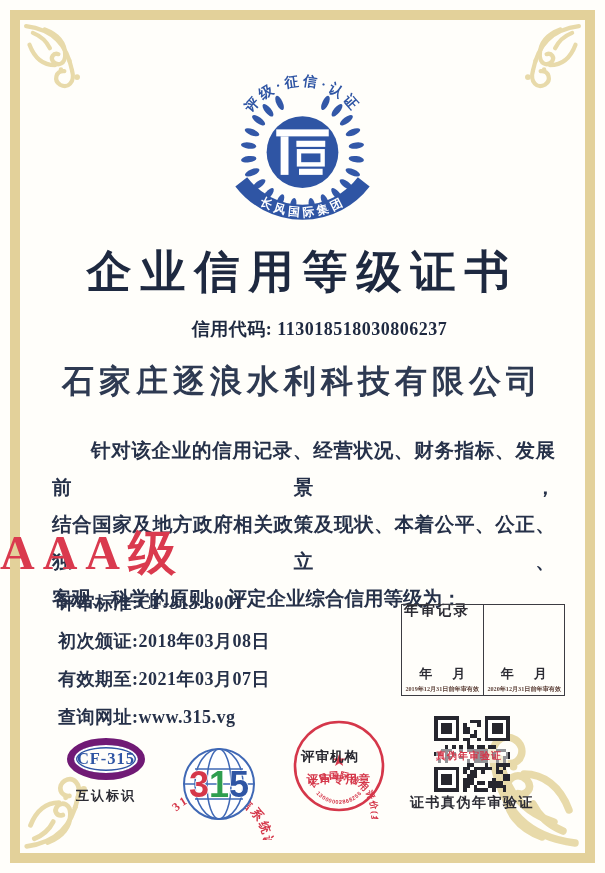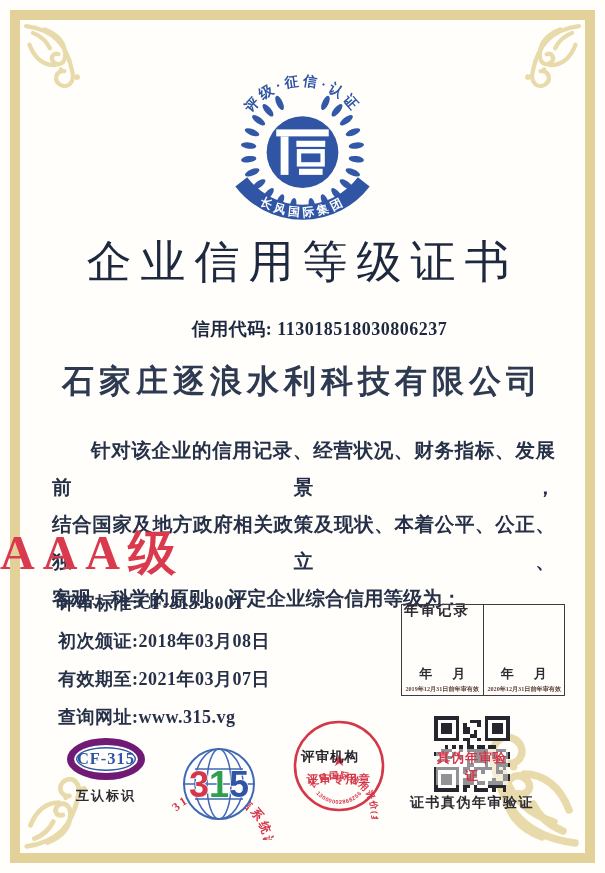--- a/index.html
+++ b/index.html
@@ -15,22 +15,22 @@
   .fl-tl { left:21px; top:21px; width:85px; height:85px; }
   .fl-tr { right:21px; top:21px; width:85px; height:85px; transform:scaleX(-1); }
   .fl-bl { left:21px; bottom:21px; width:95px; height:95px; transform:scaleY(-1); }
   .fl-br { right:21px; bottom:21px; width:150px; height:150px; transform:scale(-1,-1); }
   .flourish path { stroke:#e6d7a2; stroke-width:5; fill:none; stroke-linecap:round; }
   .flourish circle { fill:#e6d7a2; }
 
   .logo { position:absolute; left:215px; top:70px; width:175px; height:152px; }
 
   .title {
-    position:absolute; left:0; right:0; top:232px; text-align:center;
-    font-size:45px; font-weight:400; color:#1e2940; letter-spacing:9px;
+    position:absolute; left:0; right:0; top:242px; text-align:center;
+    font-size:45px; font-weight:700; color:#1e2940; letter-spacing:9px;
   }
   .credit-line {
     position:absolute; left:0; right:0; top:317px; text-align:center; padding-left:34px;
     font-size:18px; font-weight:700; color:#1e2940; letter-spacing:.5px;
   }
   .company {
     position:absolute; left:0; right:0; top:360px; text-align:center;
     font-family:"Liberation Sans", sans-serif;
     font-size:32px; font-weight:700; color:#2e3a52; letter-spacing:5px;
   }
@@ -73,22 +73,22 @@
     color:#2f55a4; font-size:16.5px; font-weight:700; letter-spacing:1px;
   }
   .cf-label { position:absolute; left:60px; top:787px; width:92px; text-align:center;
     font-size:13px; font-weight:700; color:#2c2c34; letter-spacing:2px; }
   .globe-seal { position:absolute; left:161px; top:724px; width:116px; height:116px; }
   .red-seal { position:absolute; left:283px; top:719px; width:112px; height:100px; }
   .agency-overlay { position:absolute; left:301px; top:748px; font-size:13.5px; font-weight:700;
     color:#26262e; letter-spacing:1px; }
   .qr-wrap { position:absolute; left:434px; top:716px; width:76px; height:76px; }
   .qr-overlay {
-    position:absolute; left:436px; top:749px; width:72px; text-align:center;
-    font-size:13px; font-weight:700; color:#d5374a; background:rgba(255,255,255,.5);
+    position:absolute; left:436px; top:749px; width:72px; 
+    font-size:10px; font-weight:700; color:#d5374a; background:rgba(255,255,255,.5);
     letter-spacing:1px;
   }
   .qr-label { position:absolute; left:396px; top:794px; width:152px; text-align:center;
     font-size:14px; font-weight:700; color:#2c2c34; letter-spacing:1.5px; }
 </style>
 </head>
 <body>
 
 <div class="page">
 

